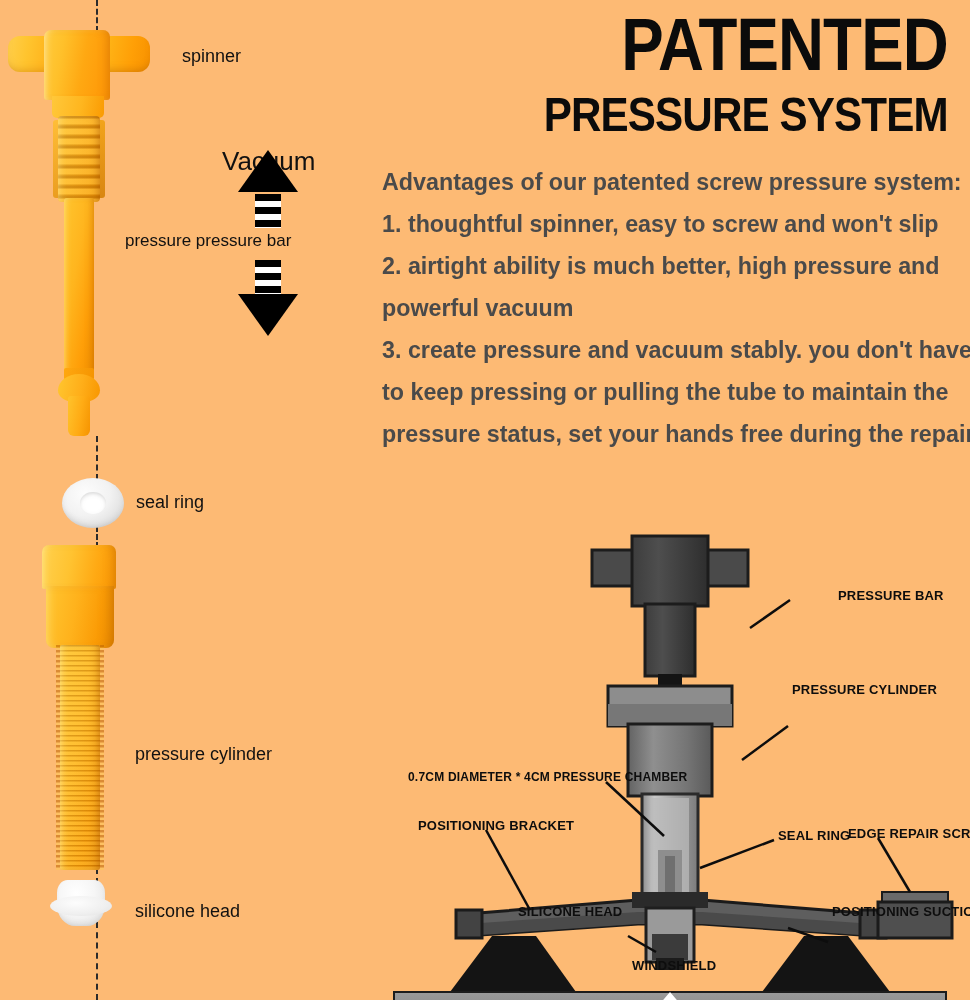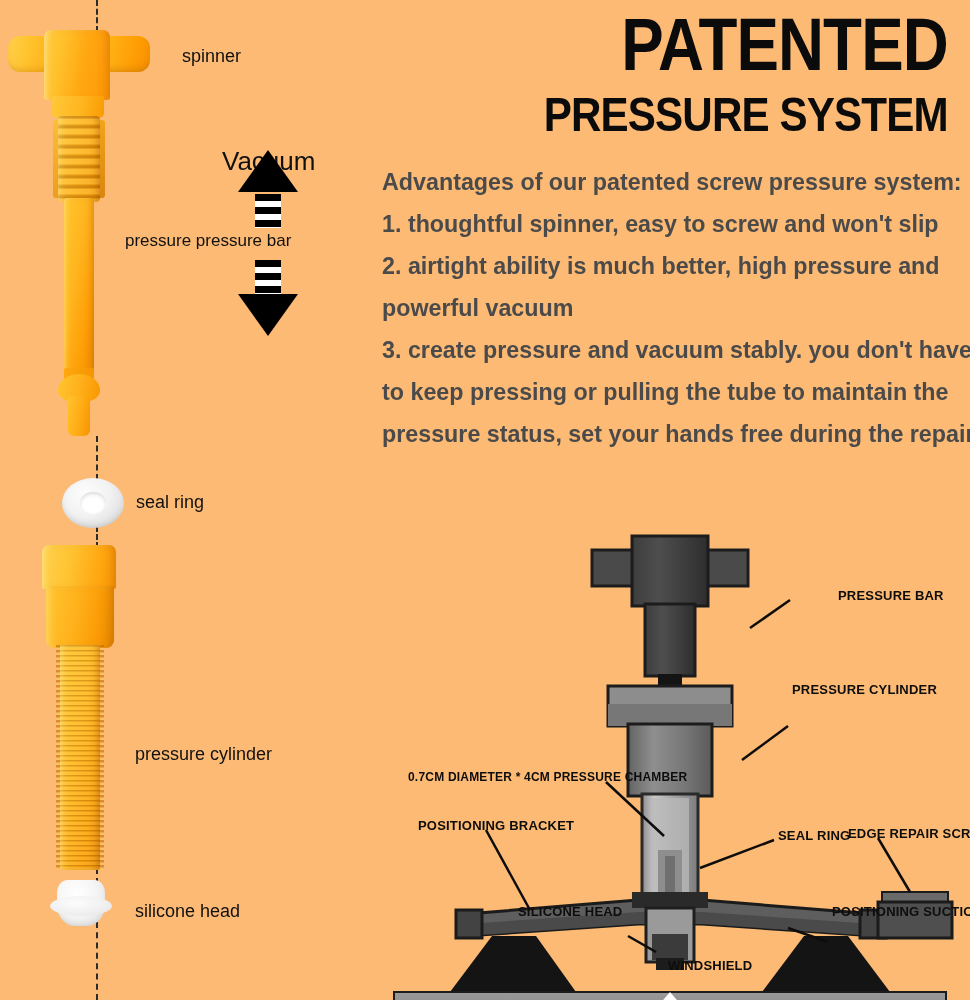--- a/index.html
+++ b/index.html
@@ -460,16 +460,16 @@
 
       
       <div class="sc-lbl" style="left:424px; top:88px;margin-left:44px;">PRESSURE BAR</div>
       <div class="sc-lbl" style="left:422px; top:182px;">PRESSURE CYLINDER</div>
       <div class="sc-lbl" style="left:18px; top:270px; font-size:12px;margin-left:20px;">0.7CM DIAMETER * 4CM PRESSURE CHAMBER</div>
       <div class="sc-lbl" style="left:408px; top:328px;">SEAL RING</div>
       <div class="sc-lbl" style="left:48px; top:318px;">POSITIONING BRACKET</div>
       <div class="sc-lbl" style="left:478px; top:326px;">EDGE REPAIR SCREW</div>
       <div class="sc-lbl" style="left:148px; top:404px;">SILICONE HEAD</div>
       <div class="sc-lbl" style="left:462px; top:404px;">POSITIONING SUCTION CUP</div>
-      <div class="sc-lbl" style="left:262px; top:458px;margin-left:36px;">WINDSHIELD</div>
+      <div class="sc-lbl" style="left:262px; top:458px;">WINDSHIELD</div>
     </div>
   </div>
 </div>
 
 </body></html>

